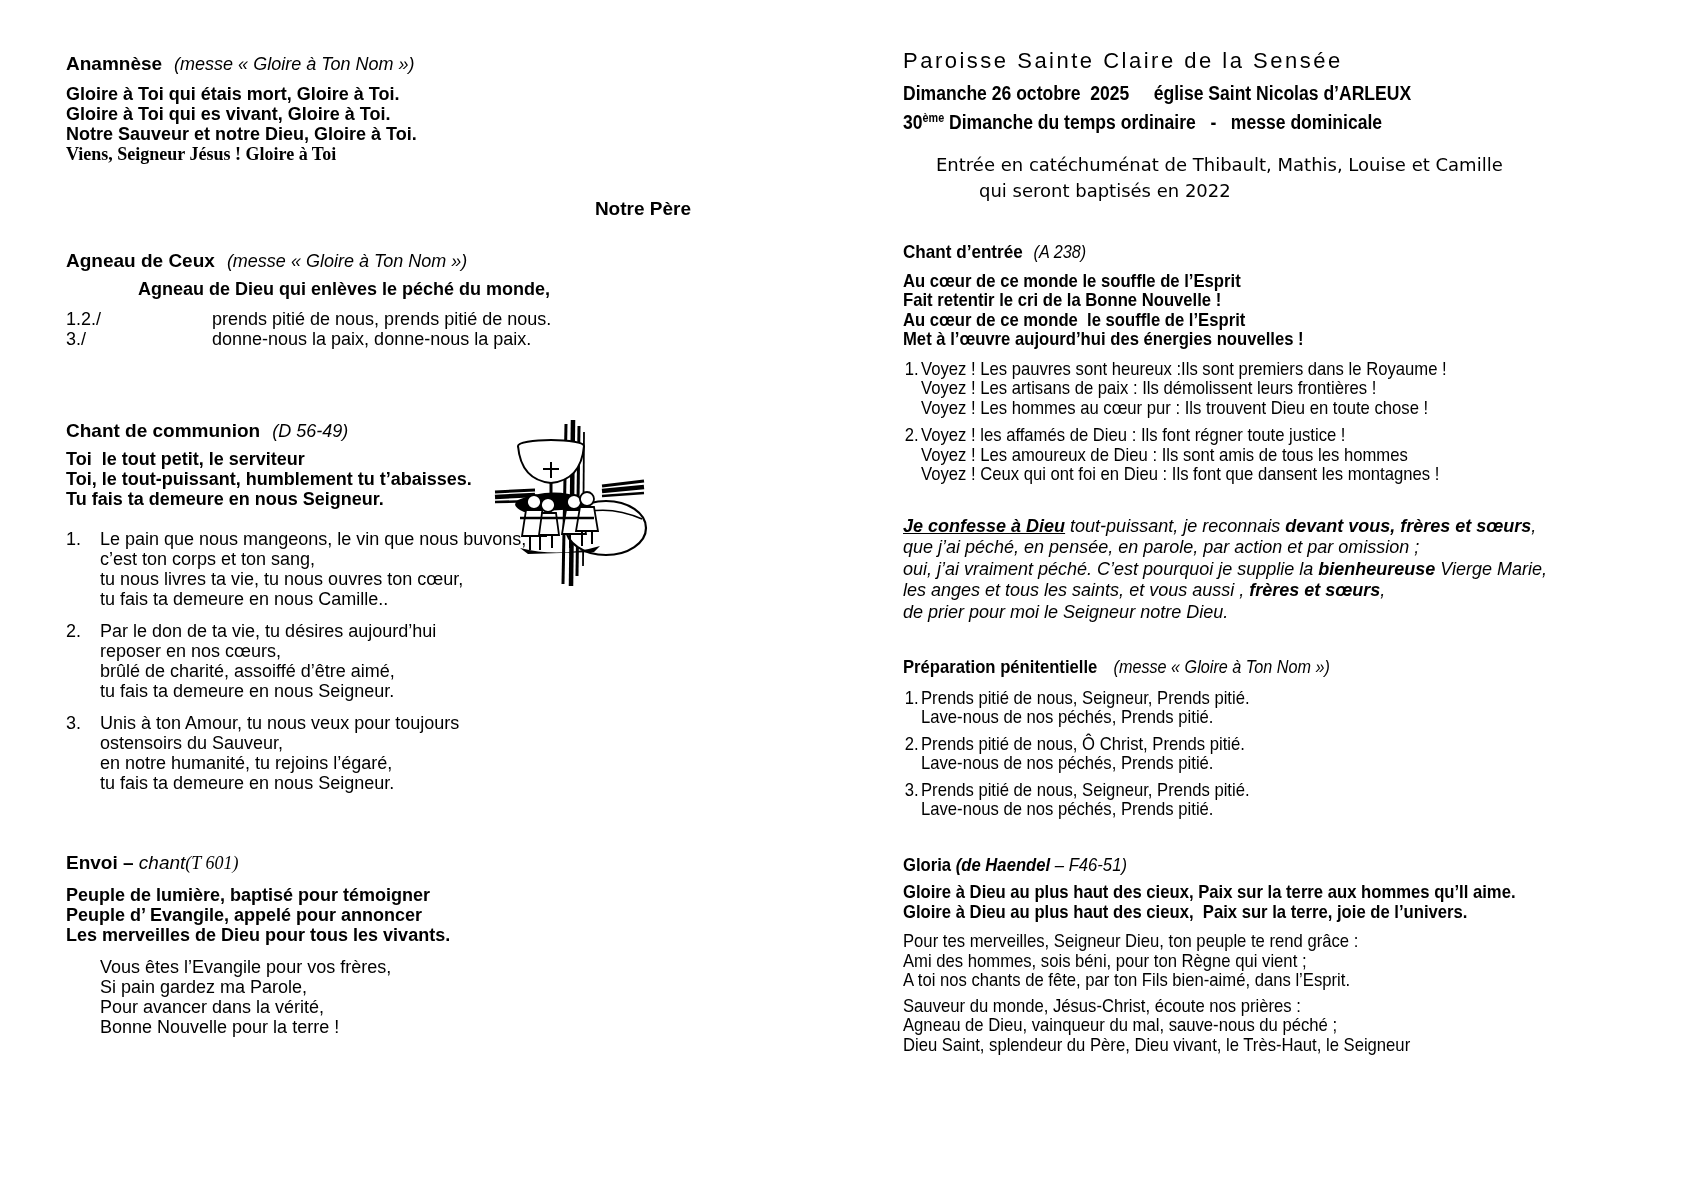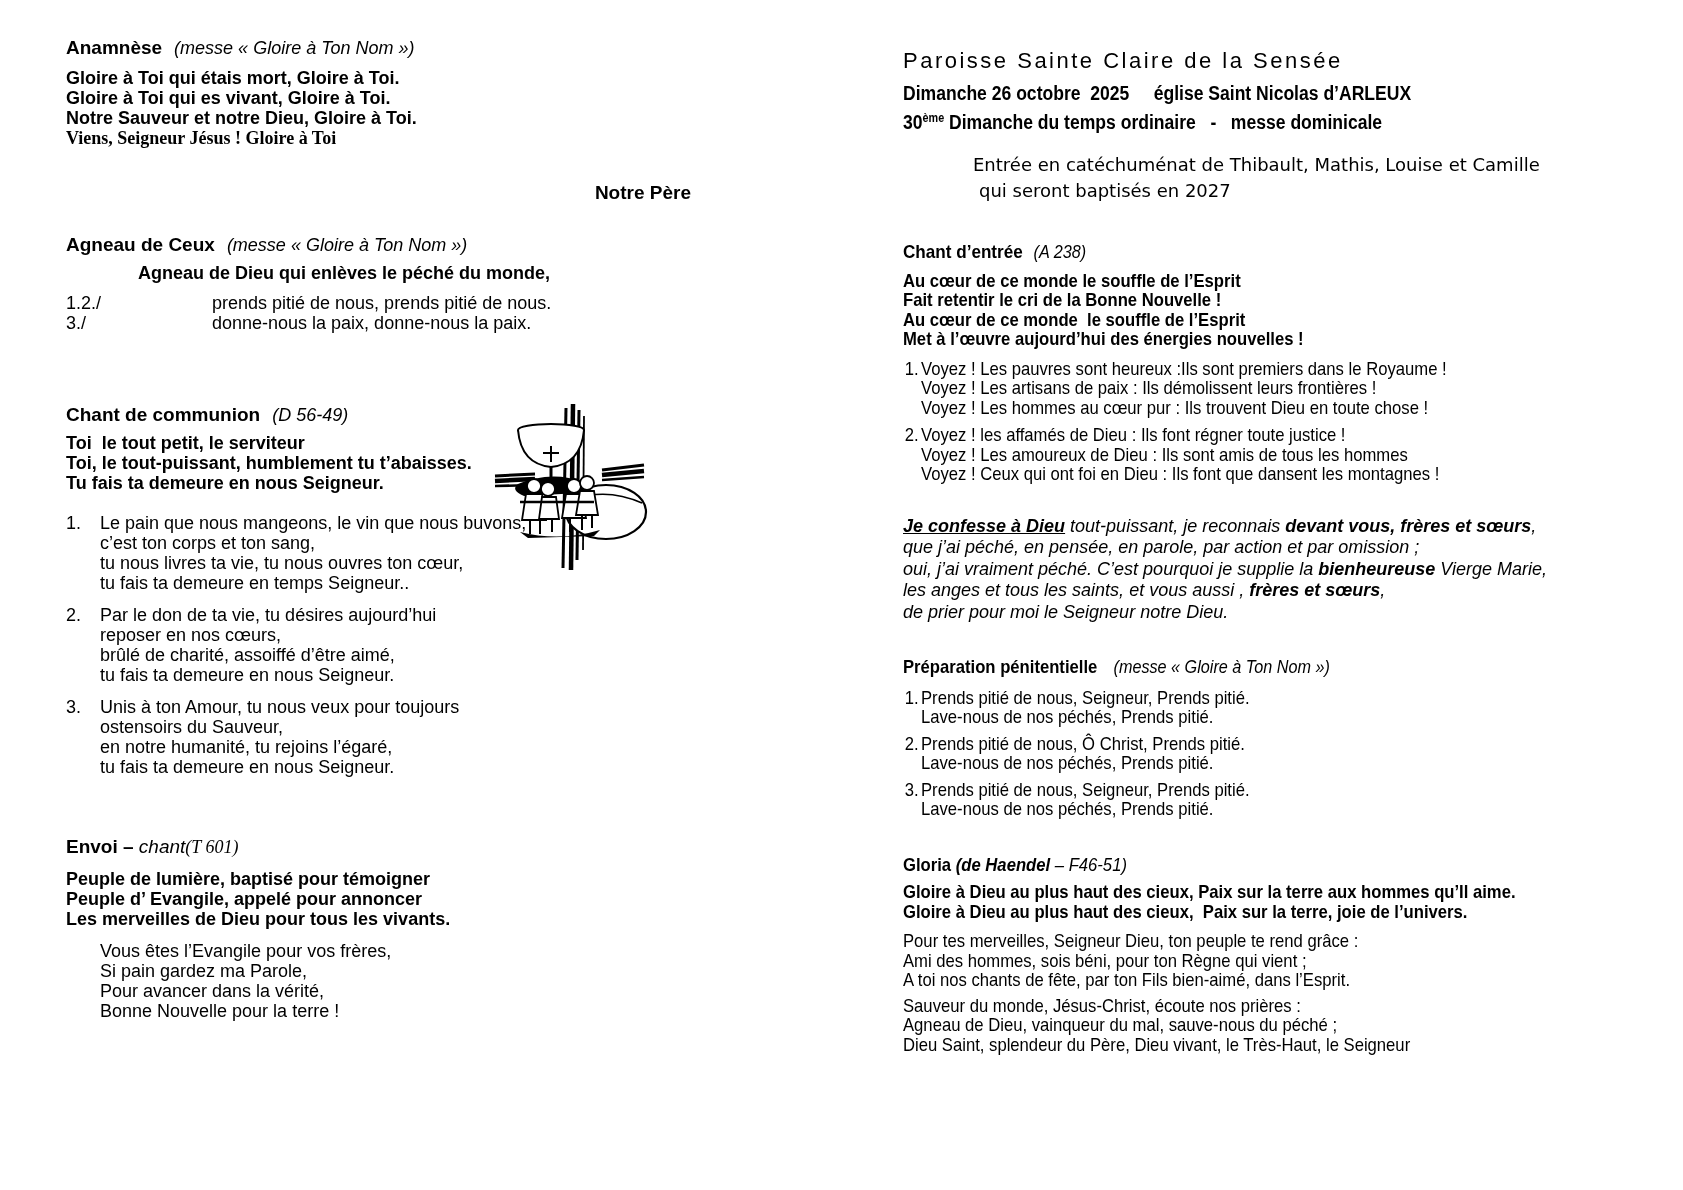--- a/index.html
+++ b/index.html
@@ -5,36 +5,36 @@
   * { box-sizing: border-box; }
   html,body { margin:0; padding:0; }
   body {
     width:1683px; height:1190px; position:relative;
     background:#ffffff; color:#000;
     font-family:"Liberation Sans", sans-serif;
     overflow:hidden;
   }
   .t { white-space: pre-wrap; }
   .page { position:absolute; }
-  .page-left  { left:66px;  top:38px; width:625px; font-size:18px; line-height:20px; }
+  .page-left  { left:66px;  top:54px; width:625px; font-size:18px; line-height:20px; }
   .page-right { left:903px; top:48px; width:780px; font-size:18.5px; line-height:19.5px; }
 
   .h  { font-weight:bold; font-size:19px; }
   .b  { font-weight:bold; }
   .it { font-style:italic; }
   .sub { font-style:italic; font-weight:normal; font-size:18px; margin-left:12px; }
   .serifb  { font-family:"Liberation Serif", serif; font-weight:bold; }
   .serifit { font-family:"Liberation Serif", serif; font-style:italic; font-weight:normal; font-size:18px; }
 
   
   .nw { transform: scaleX(0.9); transform-origin: 0 0; }
 
   .parish { font-size:22px; letter-spacing:2.5px; line-height:26px; }
   .hdrline { font-size:19.5px; line-height:23px; }
-  .note { font-family:"DejaVu Sans", sans-serif; font-size:18px; line-height:26px; margin-left:70px; }
+  .note { font-family:"DejaVu Sans", sans-serif; font-size:18px; line-height:26px; margin-left:33px; }
   .note2 { margin-left:76px; }
 
   .refrain-l { font-weight:bold; }
   .verse { margin-left:34px; }
   .num { display:inline-block; width:34px; margin-left:-34px; }
   .anum { display:inline-block; width:146px; }
   .agneau-refrain { font-weight:bold; margin-left:72px; }
 
   .verse-r { margin-left:18px; }
   .num-r { display:inline-block; width:18px; margin-left:-18px; }
@@ -87,21 +87,21 @@
   <div class="mt8 refrain-l">
     <div class="t">Toi  le tout petit, le serviteur</div>
     <div class="t">Toi, le tout-puissant, humblement tu t’abaisses.</div>
     <div class="t">Tu fais ta demeure en nous Seigneur.</div>
   </div>
 
   <div class="mt20 verse">
     <div class="t"><span class="num">1.</span><span class="t">Le pain que nous mangeons, le vin que nous buvons,</span></div>
     <div class="t">c’est ton corps et ton sang,</div>
     <div class="t">tu nous livres ta vie, tu nous ouvres ton cœur,</div>
-    <div class="t">tu fais ta demeure en temps Seigneur..</div>
+    <div class="t">tu fais ta demeure en nous Camille..</div>
   </div>
   <div class="mt12 verse">
     <div class="t"><span class="num">2.</span><span class="t">Par le don de ta vie, tu désires aujourd’hui</span></div>
     <div class="t">reposer en nos cœurs,</div>
     <div class="t">brûlé de charité, assoiffé d’être aimé,</div>
     <div class="t">tu fais ta demeure en nous Seigneur.</div>
   </div>
   <div class="mt12 verse">
     <div class="t"><span class="num">3.</span><span class="t">Unis à ton Amour, tu nous veux pour toujours</span></div>
     <div class="t">ostensoirs du Sauveur,</div>
@@ -170,21 +170,21 @@
   </div>
 </div>
 
 <div class="page page-right">
 
   <div class="parish t">Paroisse Sainte Claire de la Sensée</div>
   <div class="hdrline b nw t mt8">Dimanche 26 octobre  2025     église Saint Nicolas d’ARLEUX</div>
   <div class="hdrline b nw mt6"><span class="t">30</span><sup>ème</sup><span class="t"> Dimanche du temps ordinaire   -   messe dominicale</span></div>
   <div class="mt18">
     <div class="note t">Entrée en catéchuménat de Thibault, Mathis, Louise et Camille</div>
-    <div class="note note2 t">qui seront baptisés en 2027</div>
+    <div class="note note2 t">qui seront baptisés en 2022</div>
   </div>
 
   <div class="mt38 nw">
     <span class="h">Chant d’entrée</span><span class="sub t">(A 238)</span>
   </div>
   <div class="mt8 b nw">
     <div class="t">Au cœur de ce monde le souffle de l’Esprit</div>
     <div class="t">Fait retentir le cri de la Bonne Nouvelle !</div>
     <div class="t">Au cœur de ce monde  le souffle de l’Esprit</div>
     <div class="t">Met à l’œuvre aujourd’hui des énergies nouvelles !</div>

